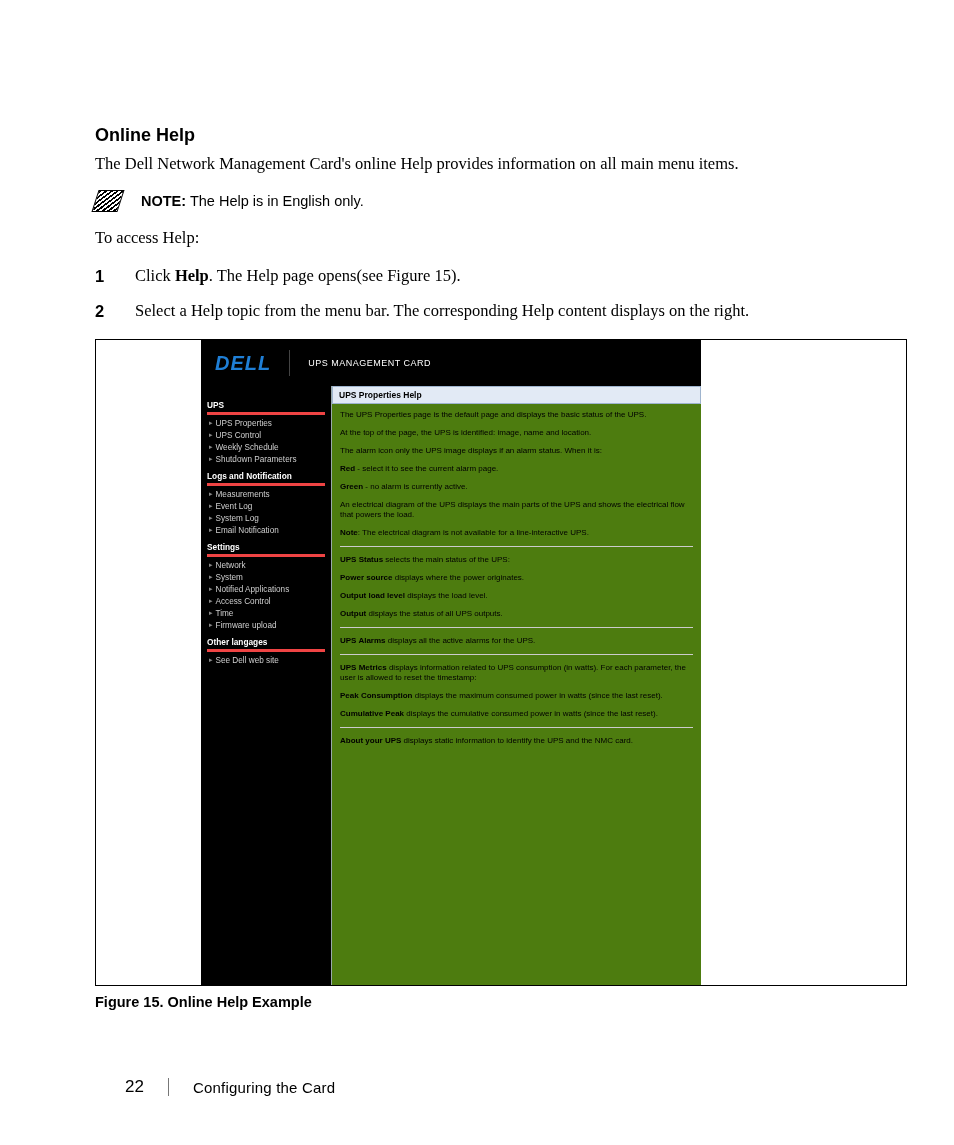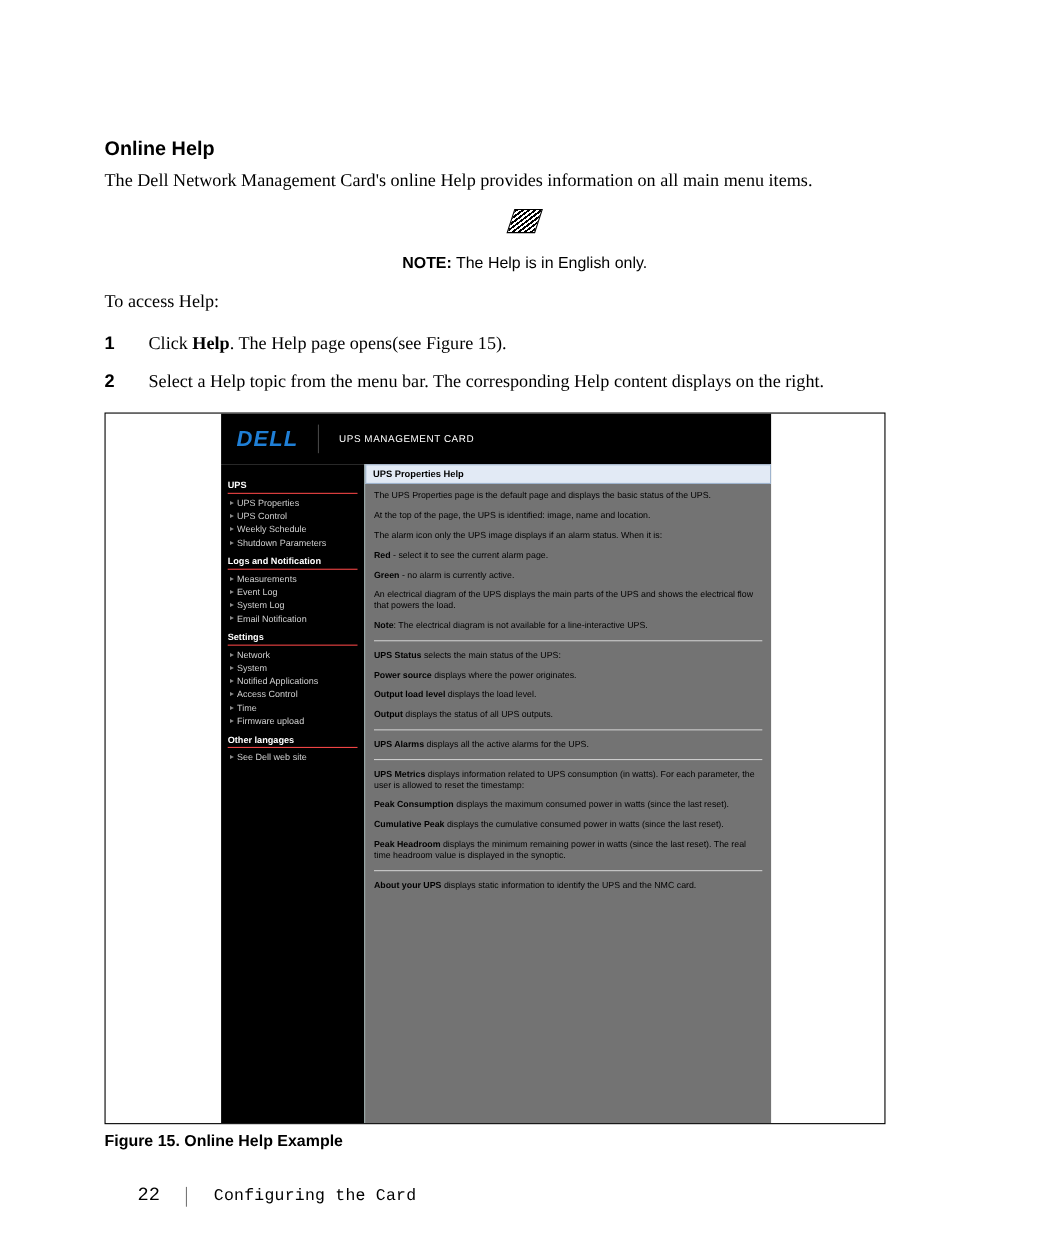--- a/index.html
+++ b/index.html
@@ -23,21 +23,20 @@
   p.body {
     font-size: 16.5px;
     line-height: 1.45;
     margin-bottom: 14px;
   }
   .note-row {
     display: flex;
     align-items: center;
     gap: 20px;
     margin: 12px 0 14px 0;
-    flex-direction: column;
   }
   .note-icon {
     width: 26px; height: 22px;
     background: repeating-linear-gradient(135deg,#000 0 2px,#fff 2px 4px);
     border: 1px solid #000;
     flex: 0 0 auto;
     transform: skewX(-18deg);
   }
   .note-text {
     font-family: Arial, Helvetica, sans-serif;
@@ -53,21 +52,21 @@
     margin-bottom: 10px;
   }
   ol.steps li .num {
     font-family: Arial, Helvetica, sans-serif;
     font-weight: bold;
     width: 16px;
     flex: 0 0 auto;
   }
   .figure-frame {
     border: 1px solid #000;
-    width: 710px;
+    width: 812px;
     height: 647px;
     margin: 16px 0 8px 0;
     overflow: hidden;
     position: relative;
     background: #fff;
   }
   .screenshot {
     position: absolute;
     top: 0; left: 105px;
     width: 500px;
@@ -106,37 +105,37 @@
     padding: 8px 6px 8px 6px;
     color: #fff;
     font-size: 8.2px;
     overflow: hidden;
   }
   .sb-group-title {
     font-weight: bold;
     font-size: 8.3px;
     margin-top: 6px;
     margin-bottom: 2px;
-    border-bottom: 1px solid #ef4444;
+    border-bottom: 3px solid #ef4444;
     padding-bottom: 2px;
   }
   .sb-item {
     display: flex;
     align-items: center;
     gap: 3px;
     padding: 1.5px 0 1.5px 2px;
     color: #cfcfcf;
   }
   .sb-item .arrow {
     font-size: 7px;
     color: #888;
   }
   .content {
     flex: 1;
-    background: #737373;
+    background: #4d7c0f;
     border-left: 1px solid #9aa;
     font-size: 8px;
     color: #000;
     overflow: hidden;
   }
   .content-title {
     background: #e2eaf5;
     border: 1px solid #9fb4ce;
     padding: 3px 6px;
     font-weight: bold;
@@ -155,21 +154,21 @@
     font-weight: bold;
     font-size: 14.5px;
     margin-top: 4px;
   }
   .footer {
     position: absolute;
     bottom: 48px;
     left: 125px;
     display: flex;
     align-items: center;
-    font-family: Liberation Mono, monospace;
+    font-family: Liberation Sans, sans-serif;
     font-size: 15px;
     gap: 24px;
   }
   .footer .pg { font-weight: normal; font-size: 17px; }
   .footer .sep { width:1px; height:18px; background:#777; }
   .footer .chap { letter-spacing:.2px; }
 </style>
 </head>
 <body>
 
@@ -292,21 +291,20 @@
             <p><strong>UPS Status</strong><span> selects the main status of the UPS:</span></p>
             <p><strong>Power source</strong><span> displays where the power originates.</span></p>
             <p><strong>Output load level</strong><span> displays the load level.</span></p>
             <p><strong>Output</strong><span> displays the status of all UPS outputs.</span></p>
             <hr>
             <p><strong>UPS Alarms</strong><span> displays all the active alarms for the UPS.</span></p>
             <hr>
             <p><strong>UPS Metrics</strong><span> displays information related to UPS consumption (in watts). For each parameter, the user is allowed to reset the timestamp:</span></p>
             <p><strong>Peak Consumption</strong><span> displays the maximum consumed power in watts (since the last reset).</span></p>
             <p><strong>Cumulative Peak</strong><span> displays the cumulative consumed power in watts (since the last reset).</span></p>
-            <p><strong>Peak Headroom</strong><span> displays the minimum remaining power in watts (since the last reset). The real time headroom value is displayed in the synoptic.</span></p>
             <hr>
             <p><strong>About your UPS</strong><span> displays static information to identify the UPS and the NMC card.</span></p>
           </div>
         </div>
       </div>
     </div>
   </div>
 
   <div class="fig-caption">Figure 15. Online Help Example</div>
 </div>

